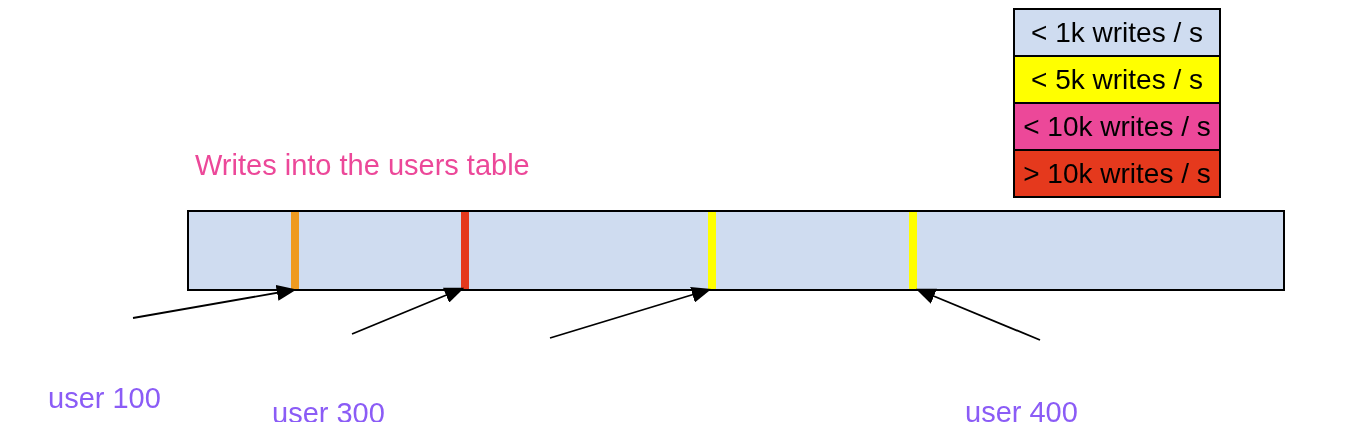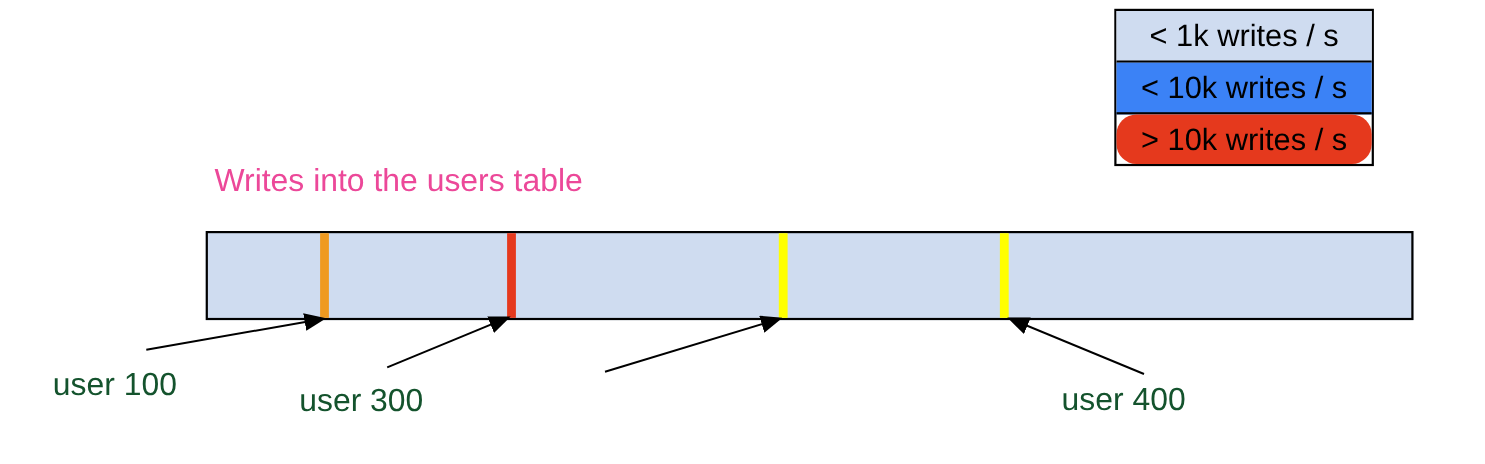--- a/index.html
+++ b/index.html
@@ -21,21 +21,21 @@
     top: 149px;
     font-size: 29px;
     line-height: 32px;
     color: #ec4899;
     white-space: nowrap;
   }
   .legend {
     position: absolute;
     left: 1013px;
     top: 8px;
-    width: 236px;
+    width: 208px;
     border: 2px solid #000000;
     box-sizing: border-box;
   }
   .legend-row {
     height: 45px;
     line-height: 45px;
     text-align: center;
     font-size: 28px;
     color: #000000;
     border-bottom: 2px solid #000000;
@@ -64,39 +64,41 @@
     left: 0;
     top: 0;
     width: 1350px;
     height: 422px;
     pointer-events: none;
   }
   .user-label {
     position: absolute;
     font-size: 29px;
     line-height: 30px;
-    color: #14532d;
+    color: #8b5cf6;
     white-space: nowrap;
+    margin-top: 48px;
   }
   .user-label-1 { left: 48px;  top: 335px; }
   .user-label-2 { left: 272px; top: 350px; }
   .user-label-3 { left: 492px; top: 349px; }
   .user-label-4 { left: 965px; top: 349px; }
 </style>
 </head>
 <body>
 
 <div class="canvas">
 
   <div class="title">Writes into the users table</div>
 
   <div class="legend">
     <div class="legend-row" style="background: rgb(207, 220, 240);">&lt; 1k writes / s</div>
-    <div class="legend-row" style="background: #3b82f6;">&lt; 10k writes / s</div>
-    <div class="legend-row" style="background: rgb(229, 57, 29); border-radius: 18px;">&gt; 10k writes / s</div>
+    <div class="legend-row" style="background: rgb(255, 255, 0);">&lt; 5k writes / s</div>
+    <div class="legend-row" style="background: #ec4899;">&lt; 10k writes / s</div>
+    <div class="legend-row" style="background: rgb(229, 57, 29);">&gt; 10k writes / s</div>
   </div>
 
   <div class="bar" style="background: rgb(207, 220, 240); border-color: rgb(0, 0, 0);">
     <div class="stripe" style="left: 9.7%; background: rgb(239, 154, 32);"></div>
     <div class="stripe" style="left: 25.2%; background: rgb(229, 57, 29);"></div>
     <div class="stripe" style="left: 47.8%; background: rgb(255, 255, 0);"></div>
     <div class="stripe" style="left: 66.2%; background: rgb(255, 255, 0);"></div>
   </div>
 
   <svg class="arrows" viewBox="0 0 1350 422" xmlns="http://www.w3.org/2000/svg">

